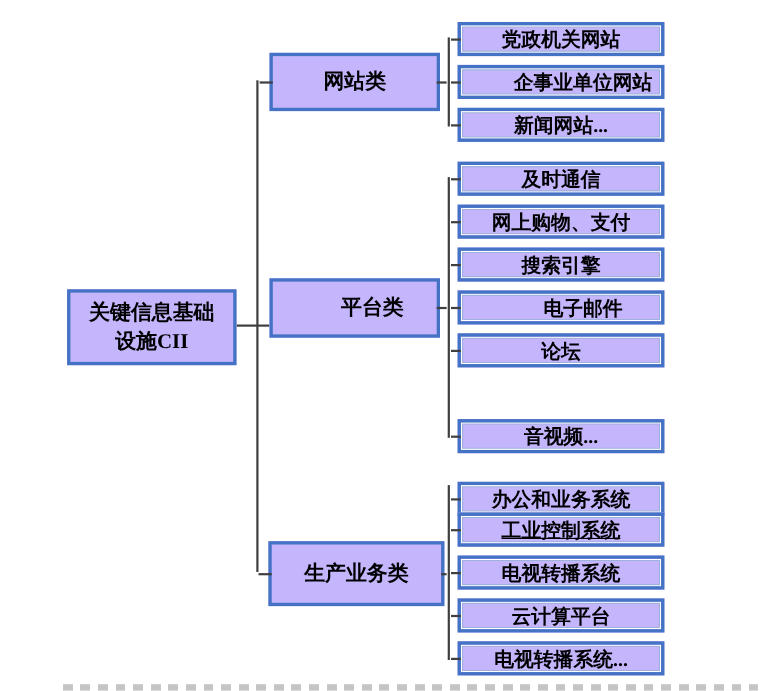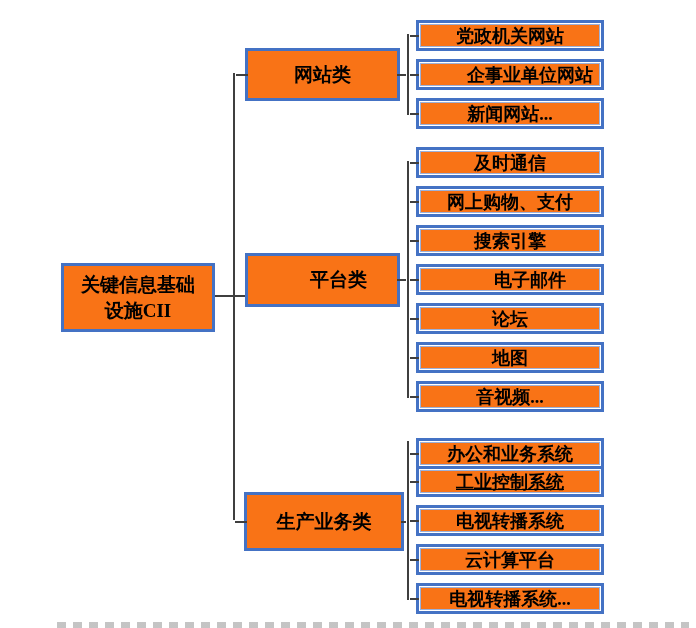--- a/index.html
+++ b/index.html
@@ -8,21 +8,21 @@
     --line:#3F3F3F;
     --text:#000000;
   }
   *{box-sizing:border-box;margin:0;padding:0;}
   body{background:#ffffff;font-family:"Liberation Serif","DejaVu Serif",serif;}
   .canvas{
     position:relative;width:696px;height:628px;background:#ffffff;overflow:hidden;
   }
   .node{
     position:absolute;display:flex;align-items:center;justify-content:center;
-    background:#f97316;color:var(--text);font-weight:700;text-align:center;
+    background:#c4b5fd;color:var(--text);font-weight:700;text-align:center;
   }
   
   .big{border:3px solid var(--blue);font-size:19px;line-height:1.35;}
   
   .leaf{
     border:3px solid var(--blue);
     box-shadow: inset 0 0 0 1px #ffffff, inset 0 0 0 2px var(--inner);
     font-size:18px;
   }
   .leaf{left:416px;width:188px;height:31px;}
@@ -107,23 +107,20 @@
   </div>
   <div class="node leaf g2-l2">
     <span>搜索引擎</span>
   </div>
   <div class="node leaf g2-l3">
     <span>电子邮件</span>
   </div>
   <div class="node leaf g2-l4">
     <span>论坛</span>
   </div>
-  <div class="node leaf g2-l5">
-    <span>地图</span>
-  </div>
   <div class="node leaf g2-l6">
     <span>音视频...</span>
   </div>
 
   <div class="node leaf g3-l0">
     <span>办公和业务系统</span>
   </div>
   <div class="node leaf g3-l1">
     <span>工业控制系统</span>
   </div>

